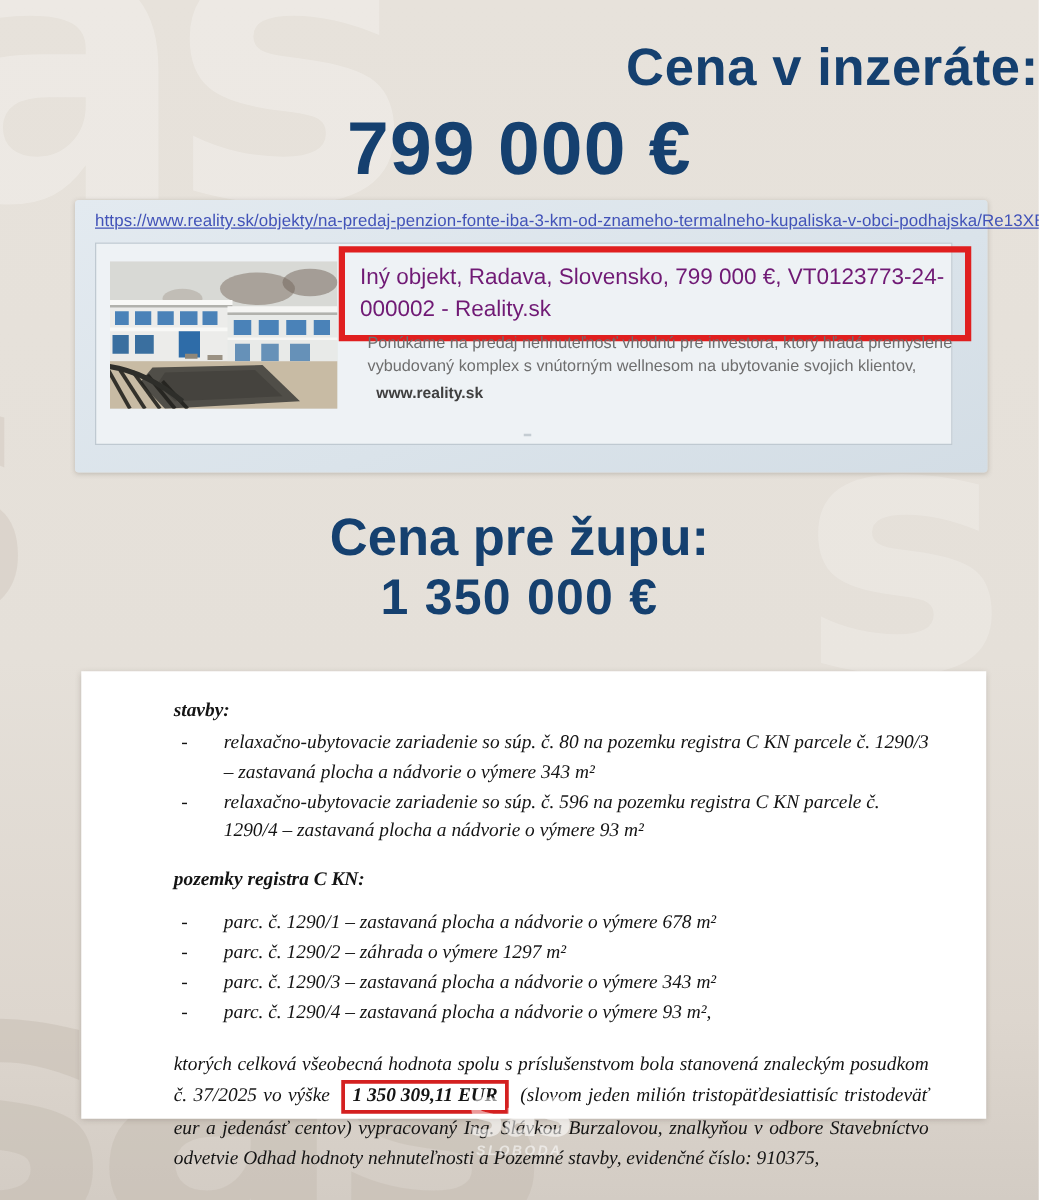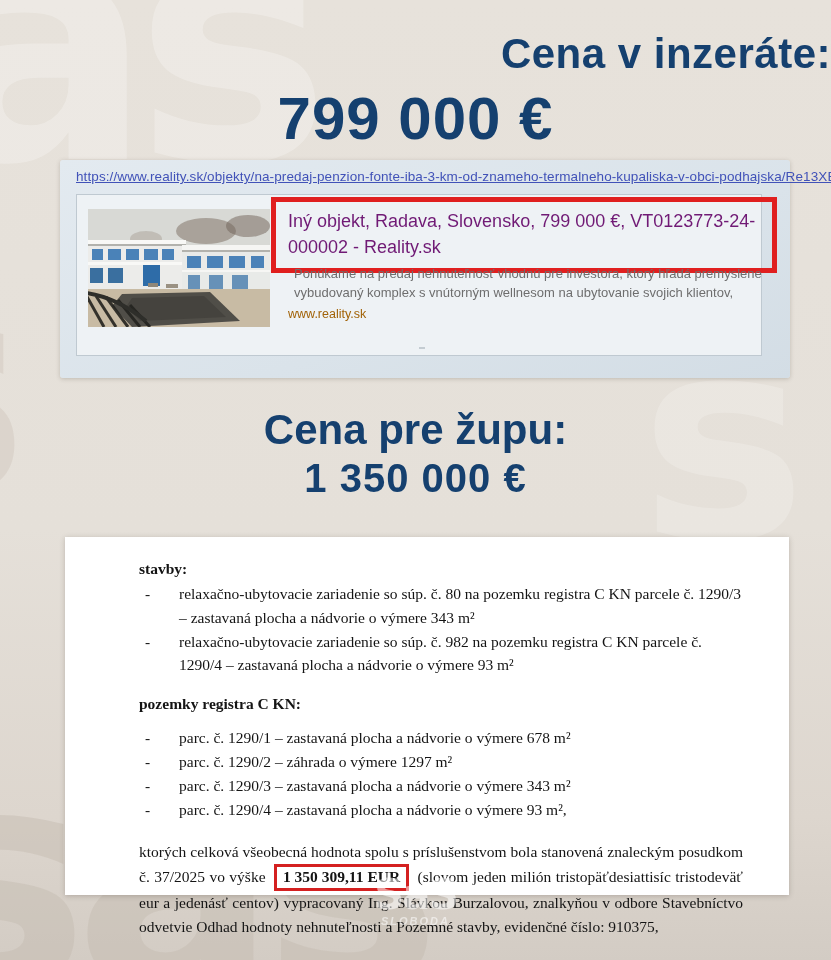--- a/index.html
+++ b/index.html
@@ -27,28 +27,28 @@
   .listing-url{position:absolute;left:16px;top:9px;font-size:13.5px;color:#4152b8;
     text-decoration:underline;white-space:nowrap;letter-spacing:0.1px;}
   .listing-card{position:absolute;left:16px;top:34px;width:684px;height:160px;
     background:#eef2f5;border:1px solid #bfc9d1;}
   .listing-photo{position:absolute;left:11px;top:14px;width:182px;height:118px;display:block;}
   .title-box{position:absolute;left:194px;top:2px;width:474px;border:5px solid #e01f1f;
     padding:6px 10px 8px 12px;}
   .listing-title{font-size:18px;line-height:1.45;color:#701a75;}
   .listing-desc{position:absolute;left:217px;top:70px;width:475px;margin:0;
     font-size:13px;line-height:1.45;color:#6e6e6e;}
-  .listing-src{position:absolute;left:211px;top:112px;font-size:12.5px;color:#a16207;}
+  .listing-src{position:absolute;left:224px;top:112px;font-size:12.5px;color:#404040;font-weight:bold;}
   .card-dot{position:absolute;left:50%;bottom:6px;width:6px;height:2px;background:#c4ccd2;}
 
   
   .doc{position:absolute;left:65px;top:537px;width:724px;height:358px;background:#ffffff;
     box-shadow:0 1px 5px rgba(80,70,60,0.28);
     font-family:"Liberation Serif",serif;color:#141414;
-    padding:20px 46px 0 74px;box-sizing:border-box;font-size:15.5px;line-height:1.5;}
+    padding:20px 46px 0 74px;box-sizing:border-box;font-size:15.5px;line-height:1.5;font-style:italic;}
   .doc-h{font-weight:bold;margin:0 0 2px 0;}
   .doc-h2{margin-top:16px;margin-bottom:10px;}
   .bullet{display:flex;margin:0 0 1px 0;}
   .bullet .dash{width:34px;flex:0 0 34px;padding-left:6px;}
   .bullet .btxt{flex:1;max-width:596px;}
   .doc-para{margin:18px 0 0 0;text-align:justify;line-height:1.6;}
   .red-inline{border:3px solid #d42020;padding:0 6px 1px 6px;font-weight:bold;
     display:inline-block;line-height:1.25;margin:0 4px;}
 
   
@@ -136,21 +136,21 @@
 
   <div class="doc">
     <div class="doc-h">stavby:</div>
 
     <div class="bullet">
       <span class="dash">-</span>
       <span class="btxt">relaxačno-ubytovacie zariadenie so súp. č. 80 na pozemku registra C KN parcele č. 1290/3 – zastavaná plocha a nádvorie o výmere 343 m²</span>
     </div>
     <div class="bullet">
       <span class="dash">-</span>
-      <span class="btxt">relaxačno-ubytovacie zariadenie so súp. č. 982 na pozemku registra C KN parcele č. 1290/4 – zastavaná plocha a nádvorie o výmere 93 m²</span>
+      <span class="btxt">relaxačno-ubytovacie zariadenie so súp. č. 596 na pozemku registra C KN parcele č. 1290/4 – zastavaná plocha a nádvorie o výmere 93 m²</span>
     </div>
 
     <div class="doc-h doc-h2">pozemky registra C KN:</div>
 
     <div class="bullet">
       <span class="dash">-</span>
       <span class="btxt">parc. č. 1290/1 – zastavaná plocha a nádvorie o výmere 678 m²</span>
     </div>
     <div class="bullet">
       <span class="dash">-</span>

